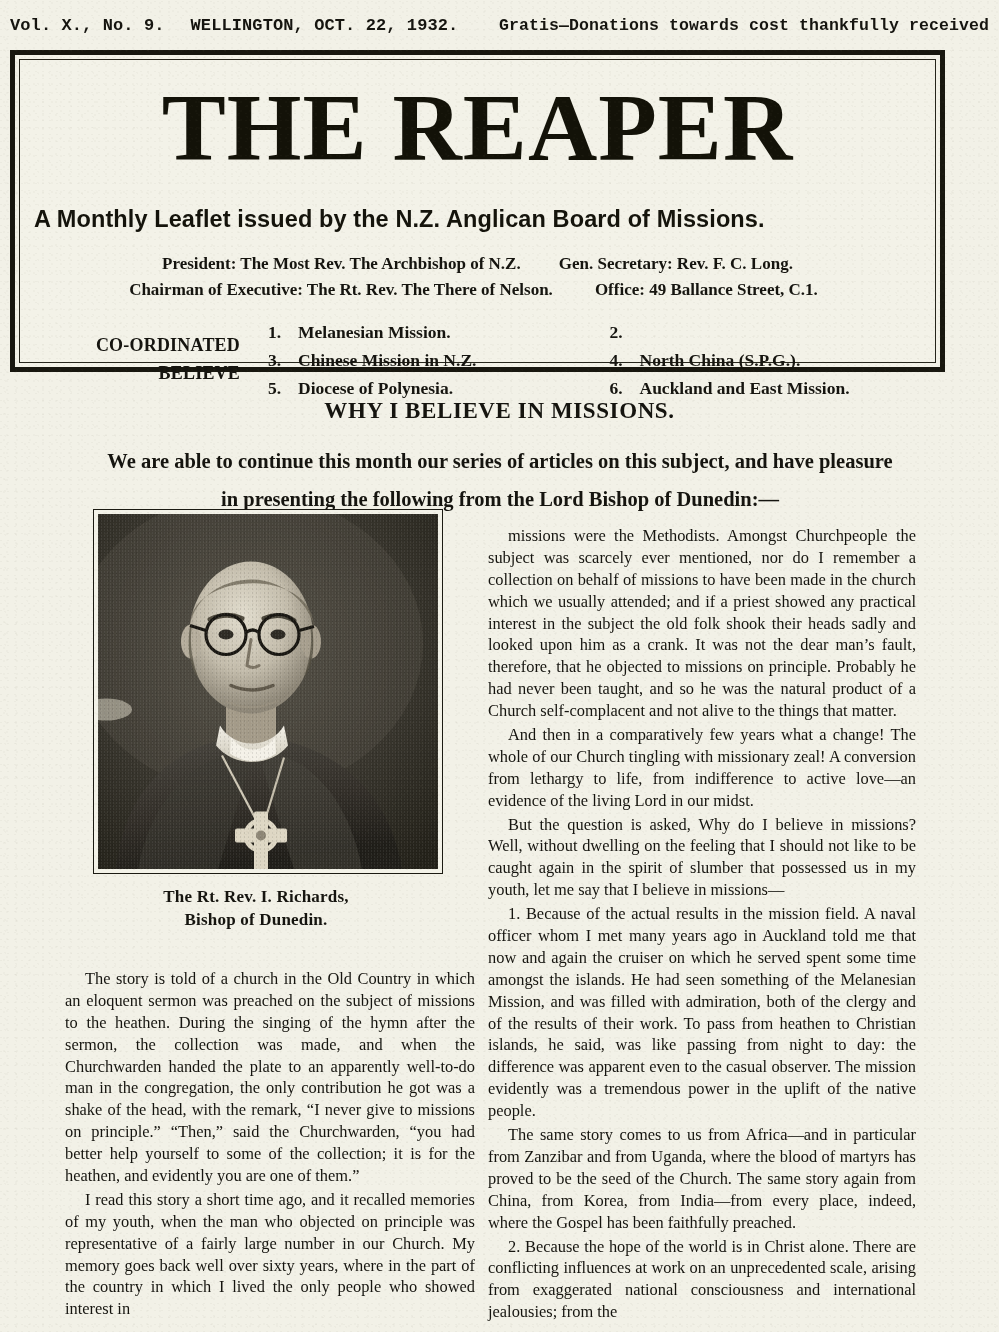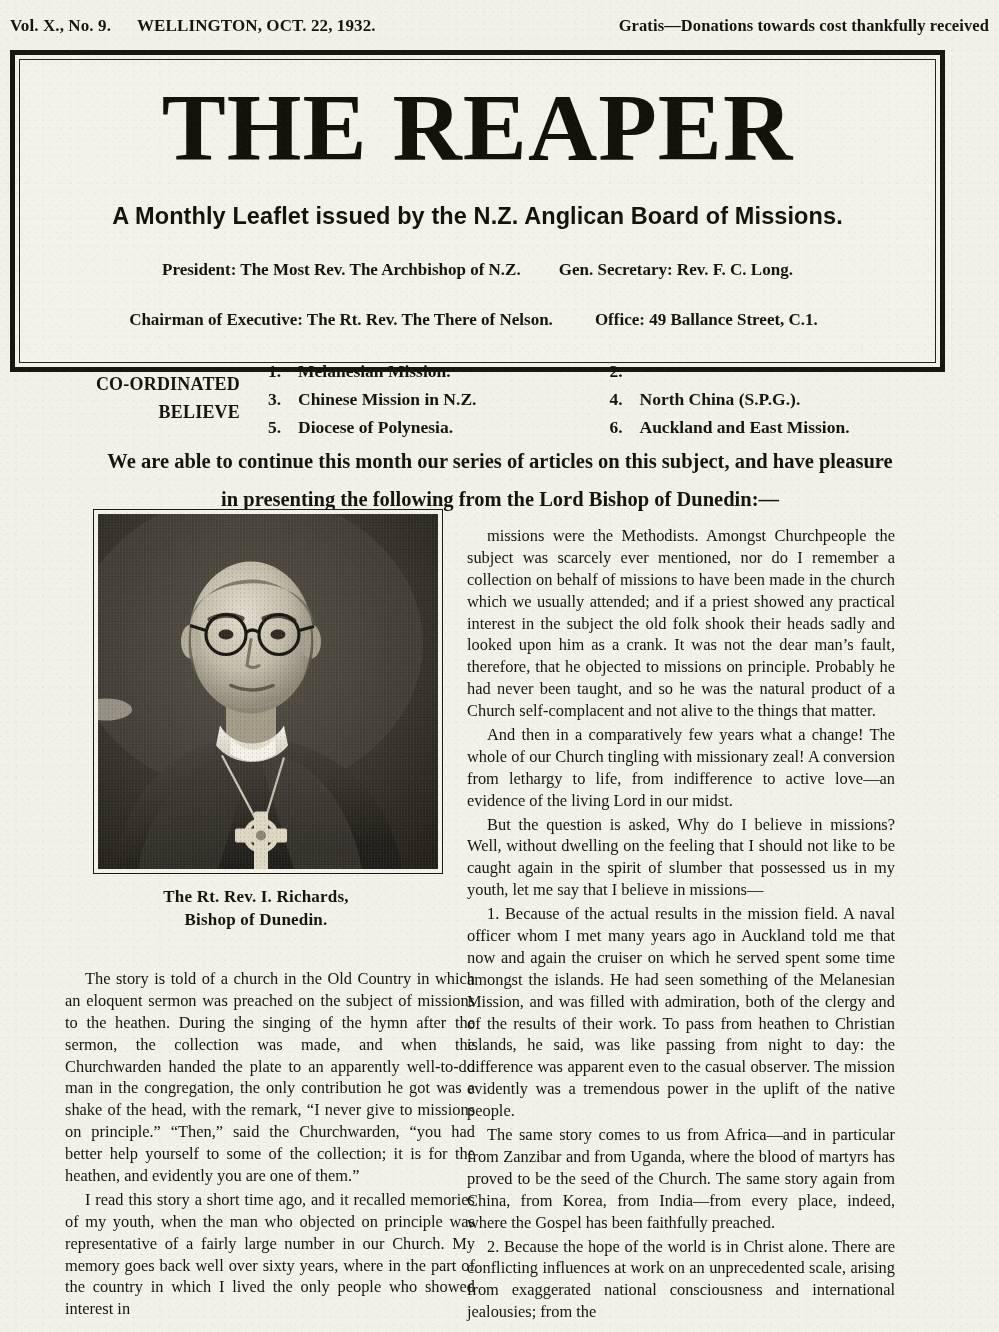--- a/index.html
+++ b/index.html
@@ -33,21 +33,21 @@
   }
 
   
   .topbar {
     position: absolute;
     left: 0; right: 0; top: 16px;
     height: 26px;
     padding: 0 10px;
     display: flex;
     align-items: baseline;
-    font-family: Liberation Serif, serif;
+    font-family: Liberation Mono, monospace;
     font-weight: 700;
     font-size: 17px;
     letter-spacing: .1px;
   }
   .topbar .vol { white-space: nowrap; }
   .topbar .city { margin-left: 26px; white-space: nowrap; }
   .topbar .gratis {
     margin-left: auto;
     font-weight: 700;
     font-size: 16.5px;
@@ -65,61 +65,60 @@
     background: #f3f2e8;
   }
   .masthead-inner {
     position: absolute;
     inset: 4px;
     border: 1.5px solid #26251b;
     box-sizing: border-box;
     padding: 6px 14px 8px;
     display: flex;
     flex-direction: column;
-    gap: 9px;
   }
   .title {
     text-align: center;
     font-family: "Liberation Serif", "DejaVu Serif", serif;
     font-weight: 700;
     font-size: 96px;
     line-height: 1.04;
     letter-spacing: 1px;
     margin-top: 12px;
     color: #131208;
     white-space: nowrap;
     transform: scaleX(1.0);
   }
   .subtitle {
-    text-align: center;
+    text-align: left;
     font-family: "Liberation Sans", "DejaVu Sans", sans-serif;
     font-weight: 700;
     font-size: 23.5px;
     letter-spacing: .1px;
-    margin-top: 16px;
+    margin-top: 28px;
     white-space: nowrap;
     color: #14130b;
   }
   .officers {
     margin-top: 18px;
     font-family: "Liberation Serif", "DejaVu Serif", serif;
     font-weight: 700;
     font-size: 17px;
   }
   .officer-row {
     display: flex;
     justify-content: center;
     align-items: baseline;
     line-height: 1.55;
     white-space: nowrap;
   }
   .officer-row .left { }
   .officer-row .right { margin-left: 38px; }
   .officer-row.r2 .left { margin-left: -8px; }
-  .officer-row.r2 .right { margin-left: 42px; margin-top: 24px; }
+  .officer-row.r2 .right { margin-left: 42px; }
 
   .missions-block {
     margin-top: 14px;
     display: flex;
     align-items: center;
     font-family: "Liberation Serif", "DejaVu Serif", serif;
     font-weight: 700;
     font-size: 17.5px;
   }
   .coord-label {
@@ -175,21 +174,21 @@
   
   .col {
     position: absolute;
     top: 525px;
     font-family: "Liberation Serif", "DejaVu Serif", serif;
     font-size: 16.4px;
     line-height: 1.335;
     text-align: justify;
   }
   .col.left  { left: 65px;  width: 410px; top: 968px; font-family: Liberation Serif, serif; }
-  .col.right { left: 467px; width: 428px; }
+  .col.right { left: 488px; width: 428px; }
   .col p {
     margin: 0 0 0 0;
     text-indent: 20px;
     hyphens: none;
   }
   .col p + p { margin-top: 2px; }
 
   
   .portrait-wrap {
     position: absolute;
@@ -293,20 +292,21 @@
               <span class="mission-num">6.</span>
               <span>Auckland and East Mission.</span>
             </div>
           </div>
         </div>
       </div>
 
     </div>
   </div>
 
+  <div class="article-head">WHY I BELIEVE IN MISSIONS.</div>
   <div class="lede">We are able to continue this month our  series of articles on this subject, and have pleasure in presenting the following from the Lord Bishop of Dunedin:—</div>
 
   <div class="portrait-wrap">
     <div class="portrait-frame">
       <div class="portrait">
         <svg viewBox="0 0 340 356" preserveAspectRatio="xMidYMid slice" aria-hidden="true">
           <defs>
             <radialGradient id="bg" cx="45%" cy="38%" r="78%">
               <stop offset="0%" stop-color="#5a564c"></stop>
               <stop offset="55%" stop-color="#3a372f"></stop>

